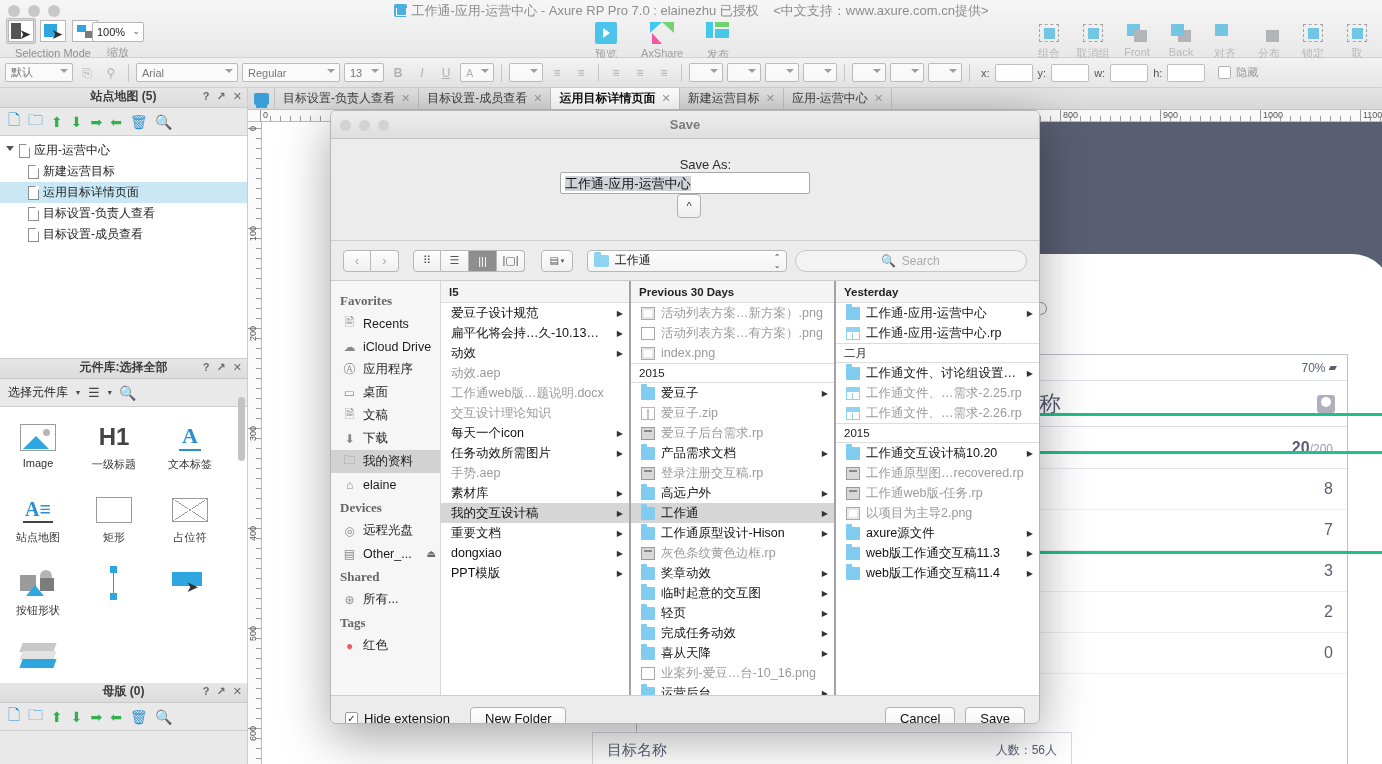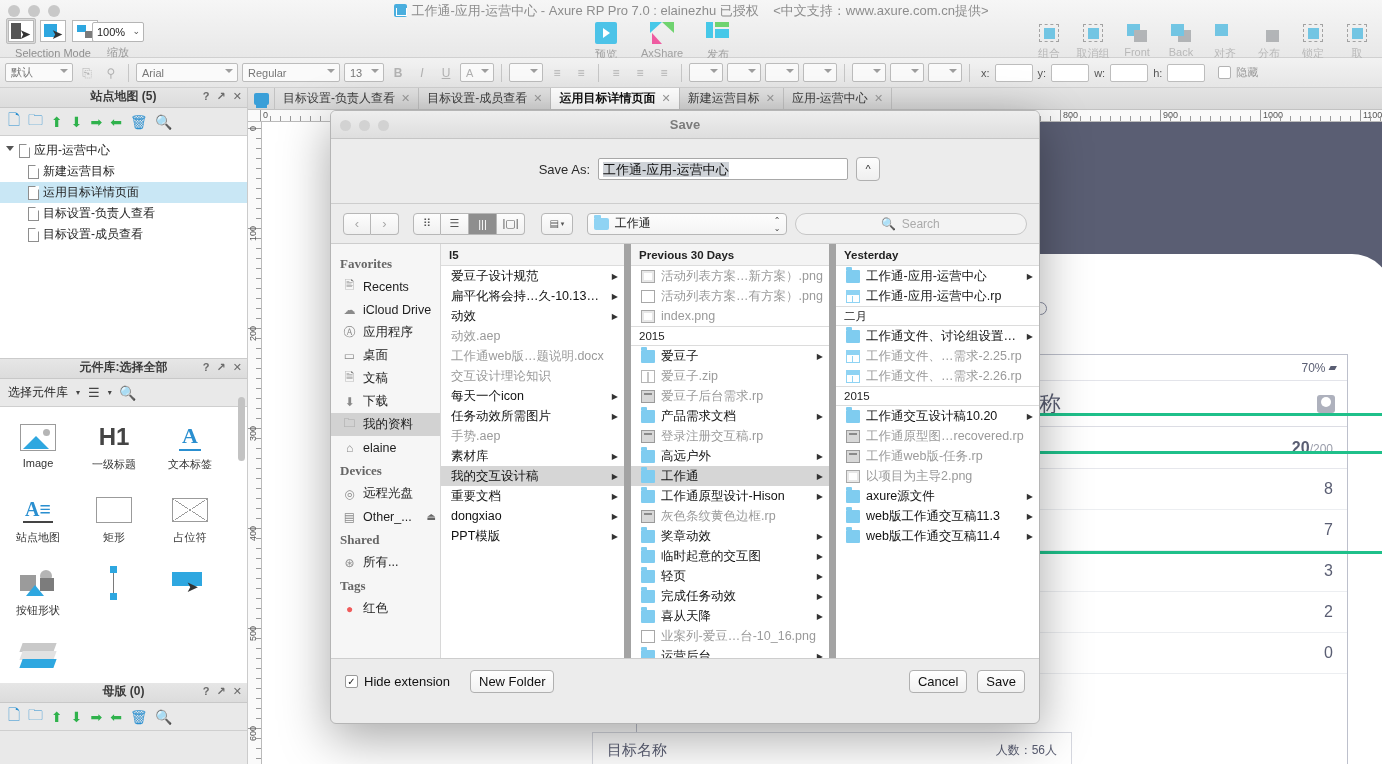--- a/index.html
+++ b/index.html
@@ -221,21 +221,21 @@
     background:#ececec; border:1px solid #b5b5b5; border-radius:6px;
     box-shadow:0 14px 50px rgba(0,0,0,.35);
     overflow:hidden;
   }
   .dlg-title { height:28px; background:linear-gradient(#eeeeee,#dedede); border-bottom:1px solid #c5c5c5;
                display:flex; align-items:center; justify-content:center; position:relative;
                font-size:13px; color:#7b7b7b; font-weight:bold;}
   .dlg-traffic { position:absolute; left:9px; top:9px; display:flex; gap:8px;}
   .dlg-traffic i{width:11px;height:11px;border-radius:50%;background:#d2d2d2;display:block;}
   .dlg-form { padding:18px 0 14px; background:#ececec; border-bottom:1px solid #cdcdcd;}
-  .frow { display:flex; align-items:center; justify-content:center; margin-bottom:8px;}
+  .frow { display:flex; align-items:center; justify-content:center; margin-bottom:8px;flex-direction:column;}
   .frow label { width:100px; text-align:right; margin-right:8px; font-size:13px; color:#2b2b2b;}
   .finput { width:250px; height:22px; border:1px solid #a8a8a8; background:#fff; border-radius:2px;
             font-size:13px; padding:2px 4px; color:#111;}
   .finput.selected { }
   .finput.selected span { background:#cfd3d8; }
   .chevbtn { width:24px;height:24px;border:1px solid #b0b0b0;background:linear-gradient(#fdfdfd,#efefef);
              border-radius:4px; margin-left:8px; display:flex; align-items:center; justify-content:center; font-size:11px; color:#333;}
   .dlg-nav { height:40px; display:flex; align-items:center; gap:8px; padding:0 12px; background:#ececec; border-bottom:1px solid #cdcdcd;}
   .navbtn { width:28px;height:22px;border:1px solid #b7b7b7;background:linear-gradient(#fdfdfd,#f0f0f0); display:flex;align-items:center;justify-content:center; color:#a8a8a8; font-size:13px;}
   .navbtn.l{border-radius:4px 0 0 4px;} .navbtn.r{border-radius:0 4px 4px 0;border-left:0;}
@@ -252,21 +252,21 @@
   .stepper { position:absolute; right:5px; top:3px; font-size:8px; line-height:8px; color:#444;}
   .searchbox { width:250px;height:22px;border:1px solid #c6c6c6;background:#f3f3f3;border-radius:11px;margin-left:auto;
                display:flex;align-items:center;justify-content:center;gap:5px;font-size:12px;color:#aaa;}
   .dlg-body { display:flex; height:415px; background:#fff; border-bottom:1px solid #cdcdcd;}
   .sidebar { width:110px; background:#f6f6f6; border-right:1px solid #d8d8d8; padding-top:8px; overflow:hidden;}
   .sb-head { font-size:13px; font-weight:bold; color:#666; padding:4px 0 3px 9px;font-family:Liberation Serif, serif;}
   .sb-item { height:23px; display:flex; align-items:center; gap:6px; padding-left:11px; font-size:12.5px; color:#1d1d1d;}
   .sb-item.sel { background:#d2d2d2; }
   .sb-ico { width:15px;height:15px; display:flex; align-items:center; justify-content:center; color:#8a8a8a; font-size:12px; flex:0 0 15px;}
   .cols { flex:1; display:flex; }
-  .col { border-right:7px solid #a3a3a3; overflow:hidden; position:relative;}
+  .col { border-right:2px solid #a3a3a3; overflow:hidden; position:relative;}
   .col1 { width:190px; }
   .col2 { width:205px; }
   .col3 { width:203px; border-right:0;}
   .colhead { height:22px; background:#f4f4f4; border-bottom:1px solid #dcdcdc; display:flex; align-items:center; padding-left:8px; font-size:11.5px; font-weight:bold; color:#222;}
   .grouphead { height:20px; display:flex; align-items:center; padding-left:8px; font-size:11.5px; color:#222; border-top:1px solid #dcdcdc; border-bottom:1px solid #dcdcdc; background:#fff;}
   .frow2 { height:20px; display:flex; align-items:center; gap:6px; padding:0 6px 0 10px; font-size:12.5px; color:#111;}
   .frow2.sel { background:#d6d6d6; }
   .frow2.dim { color:#9a9a9a; }
   .frow2 .nm { overflow:hidden; white-space:nowrap; text-overflow:ellipsis; flex:1;}
   .frow2 .ar { color:#333; font-size:8px; flex:0 0 auto;}
@@ -279,21 +279,21 @@
   .fi.png { border:1px solid #a8a8a8; background:#e8e8e8;}
   .fi.png:after{content:"";position:absolute;left:2px;top:2px;right:2px;bottom:2px;background:#fff;}
   .fi.doc { border:1px solid #a8a8a8; background:#fff;}
   .fi.rpg { border:1px solid #9a9a9a; background:#d8d8d8;}
   .fi.rpg:after{content:"";position:absolute;left:2px;top:2px;width:8px;height:2px;background:#8a8a8a;}
   .fi.zip { border:1px solid #b5b5b5; background:#fff;}
   .fi.zip:after{content:"";position:absolute;left:5px;top:1px;width:2px;height:10px;background:#c6c6c6;}
   .dlg-foot { height:44px; display:flex; align-items:center; padding:0 14px; background:#ececec;}
   .hide-ext { display:flex; align-items:center; gap:6px; font-size:13px; color:#111;}
   .cbox { width:13px;height:13px;border:1px solid #9a9a9a;background:#fff;border-radius:2px;display:flex;align-items:center;justify-content:center;font-size:10px;color:#222;}
-  .btn { height:23px; padding:0 8px; border:1px solid #b0b0b0; border-radius:4px;
+  .btn { height:23px; padding:0 14px; border:1px solid #b0b0b0; border-radius:4px;
          background:linear-gradient(#ffffff,#f1f1f1); font-size:13px; color:#111; display:flex; align-items:center; justify-content:center;}
   .btn.newfolder { margin-left:20px; }
   .btn.cancel { margin-left:auto; }
   .btn.save { margin-left:10px; }
 </style>
 </head>
 <body>
 
 <div class="app">
 

